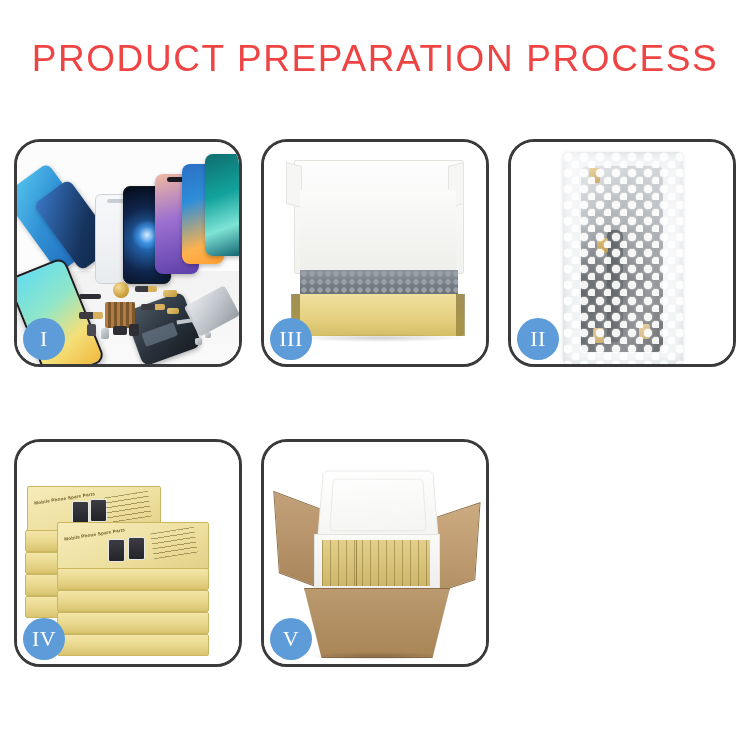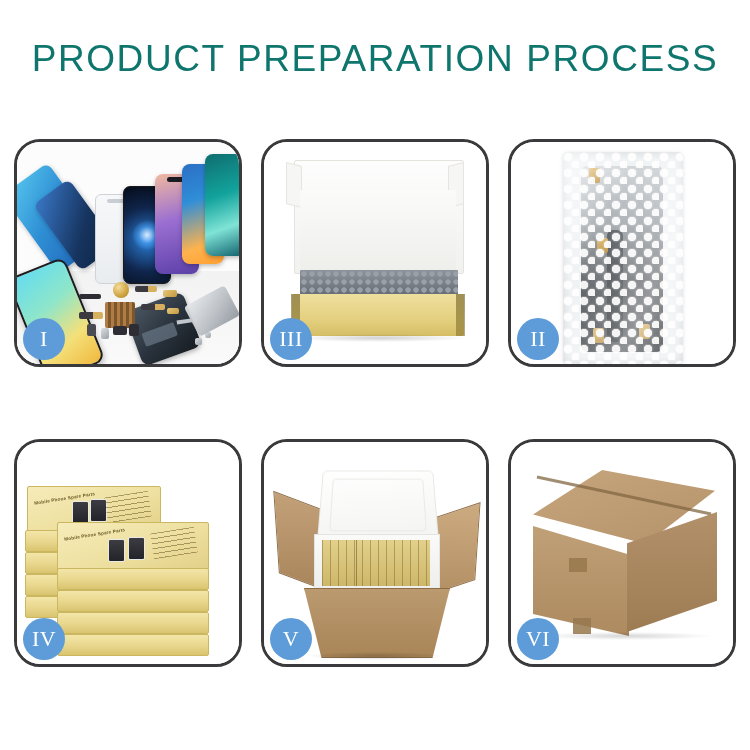--- a/index.html
+++ b/index.html
@@ -15,21 +15,21 @@
     background: #ffffff;
   }
 
   
   .header { position: absolute; left: 0; top: 0; width: 750px; text-align: center; }
   .title {
     font-family: "Liberation Sans", sans-serif;
     font-size: 37px;
     font-weight: 400;
     letter-spacing: 1.6px;
-    color: #0f766e;
+    color: #ef4444;
     margin: 0;
     padding-top: 40px;
     line-height: 1.0;
     white-space: nowrap;
   }
   .subtitle {
     font-family: "Liberation Sans", sans-serif;
     font-size: 15.5px;
     font-weight: 400;
     color: #2b2b2b;
@@ -478,28 +478,15 @@
         <div class="c5-flapR"></div>
         <div class="c5-foamLid"></div>
         <div class="c5-foamBody"></div>
         <div class="c5-inner"></div>
         <div class="c5-body"></div>
         <div class="c5-shadow"></div>
       </div>
       <div class="badge">V</div>
     </div>
 
-    <div class="cell">
-      <div class="scene">
-        <div class="p6bg"></div>
-        <div class="c6-top"></div>
-        <div class="c6-top-seam"></div>
-        <div class="c6-left"></div>
-        <div class="c6-right"></div>
-        <div class="c6-tape1"></div>
-        <div class="c6-tape2"></div>
-        <div class="c6-shadow"></div>
-      </div>
-      <div class="badge">VI</div>
-    </div>
 
   </div>
 </div>
 
 </body></html>

